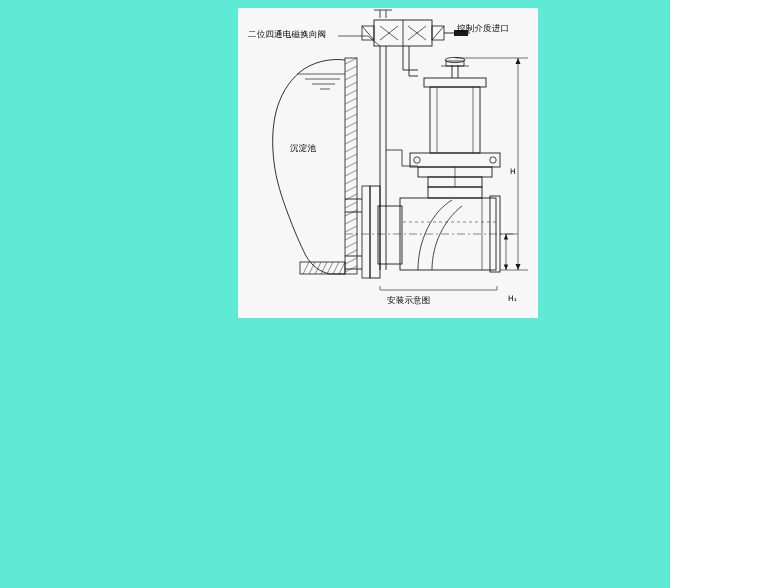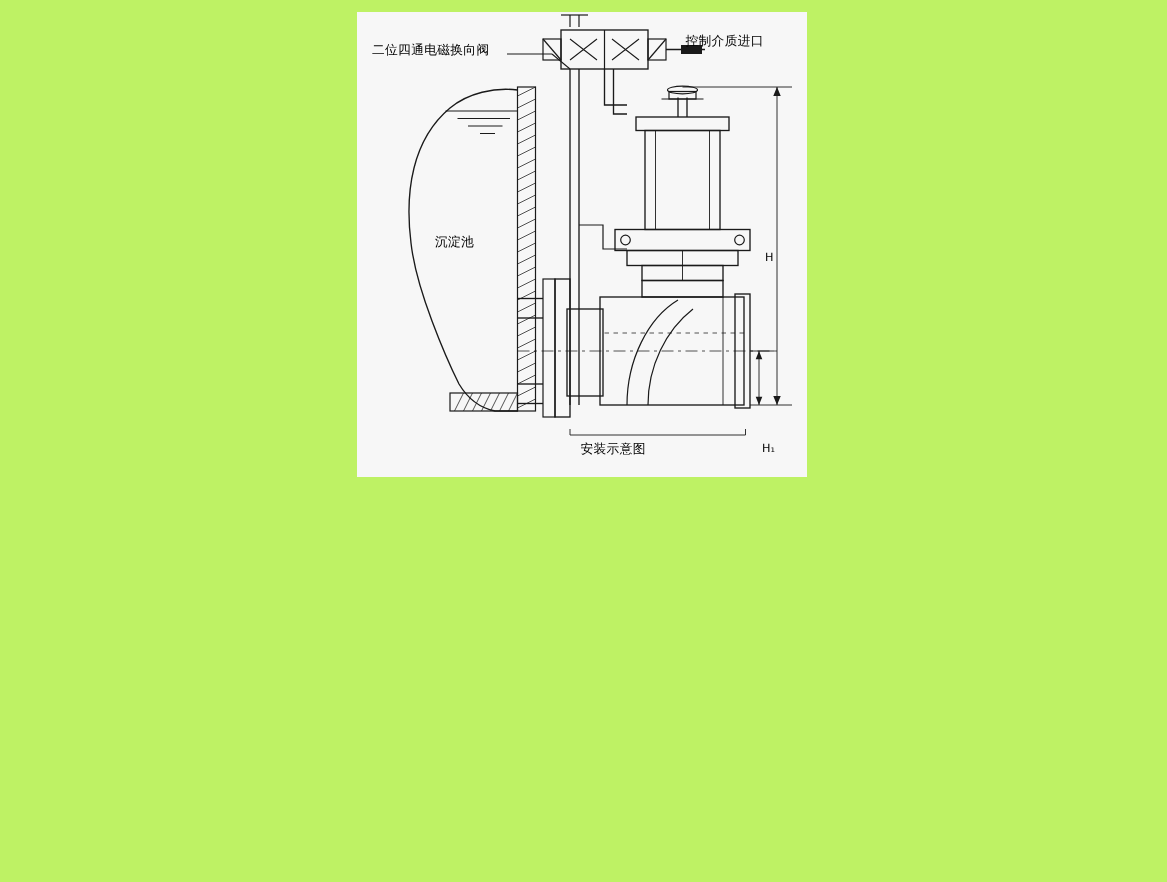--- a/index.html
+++ b/index.html
@@ -11,23 +11,23 @@
     width: 778px;
     height: 588px;
     font-family: "Liberation Sans", sans-serif;
     position: relative;
     overflow: hidden;
   }
   #stage {
     position: absolute;
     left: 0;
     top: 0;
-    width: 778px;
+    width: 670px;
     height: 588px;
-    background: #bef264;
+    background: #5eead4;
   }
   .figure {
     position: absolute;
     left: 238px;
     top: 8px;
     width: 300px;
     height: 310px;
     background: #f7f7f7;
   }
   .svg-wrap {
@@ -51,21 +51,21 @@
     letter-spacing: 0.2px;
   }
   .lbl-inlet {
     left: 457px;
     top: 24px;
     font-size: 8.5px;
     letter-spacing: 0.2px;
   }
   .lbl-pool {
     left: 290px;
-    top: 158px;
+    top: 144px;
     font-size: 8.5px;
     letter-spacing: 0.2px;
   }
   .lbl-caption {
     left: 387px;
     top: 296px;
     font-size: 8.5px;
     letter-spacing: 0.2px;
     text-align: right;
   }

